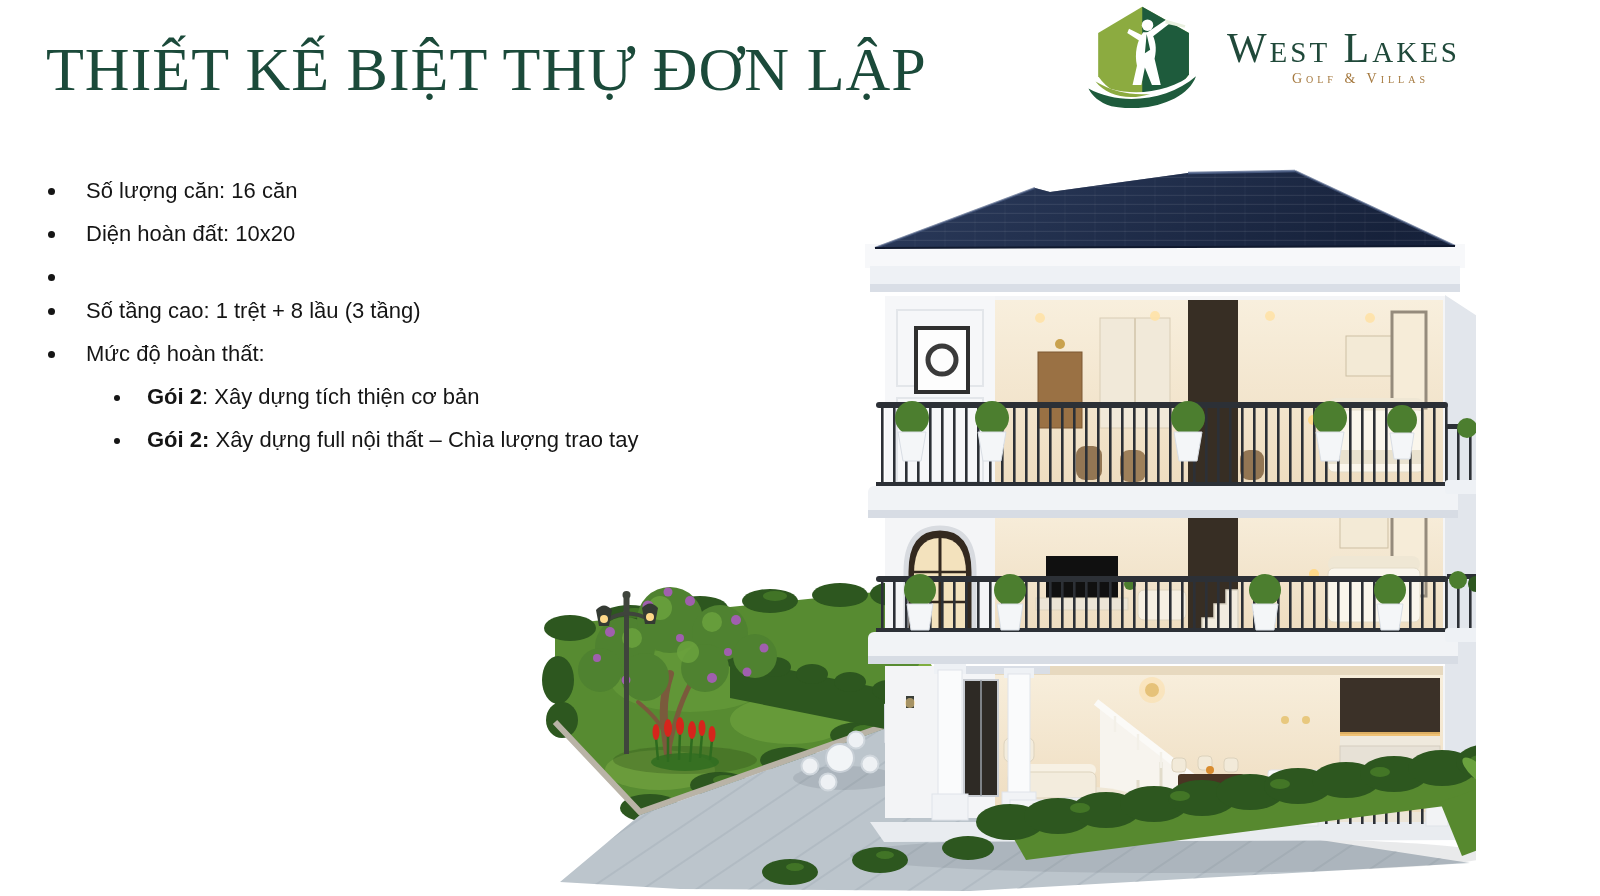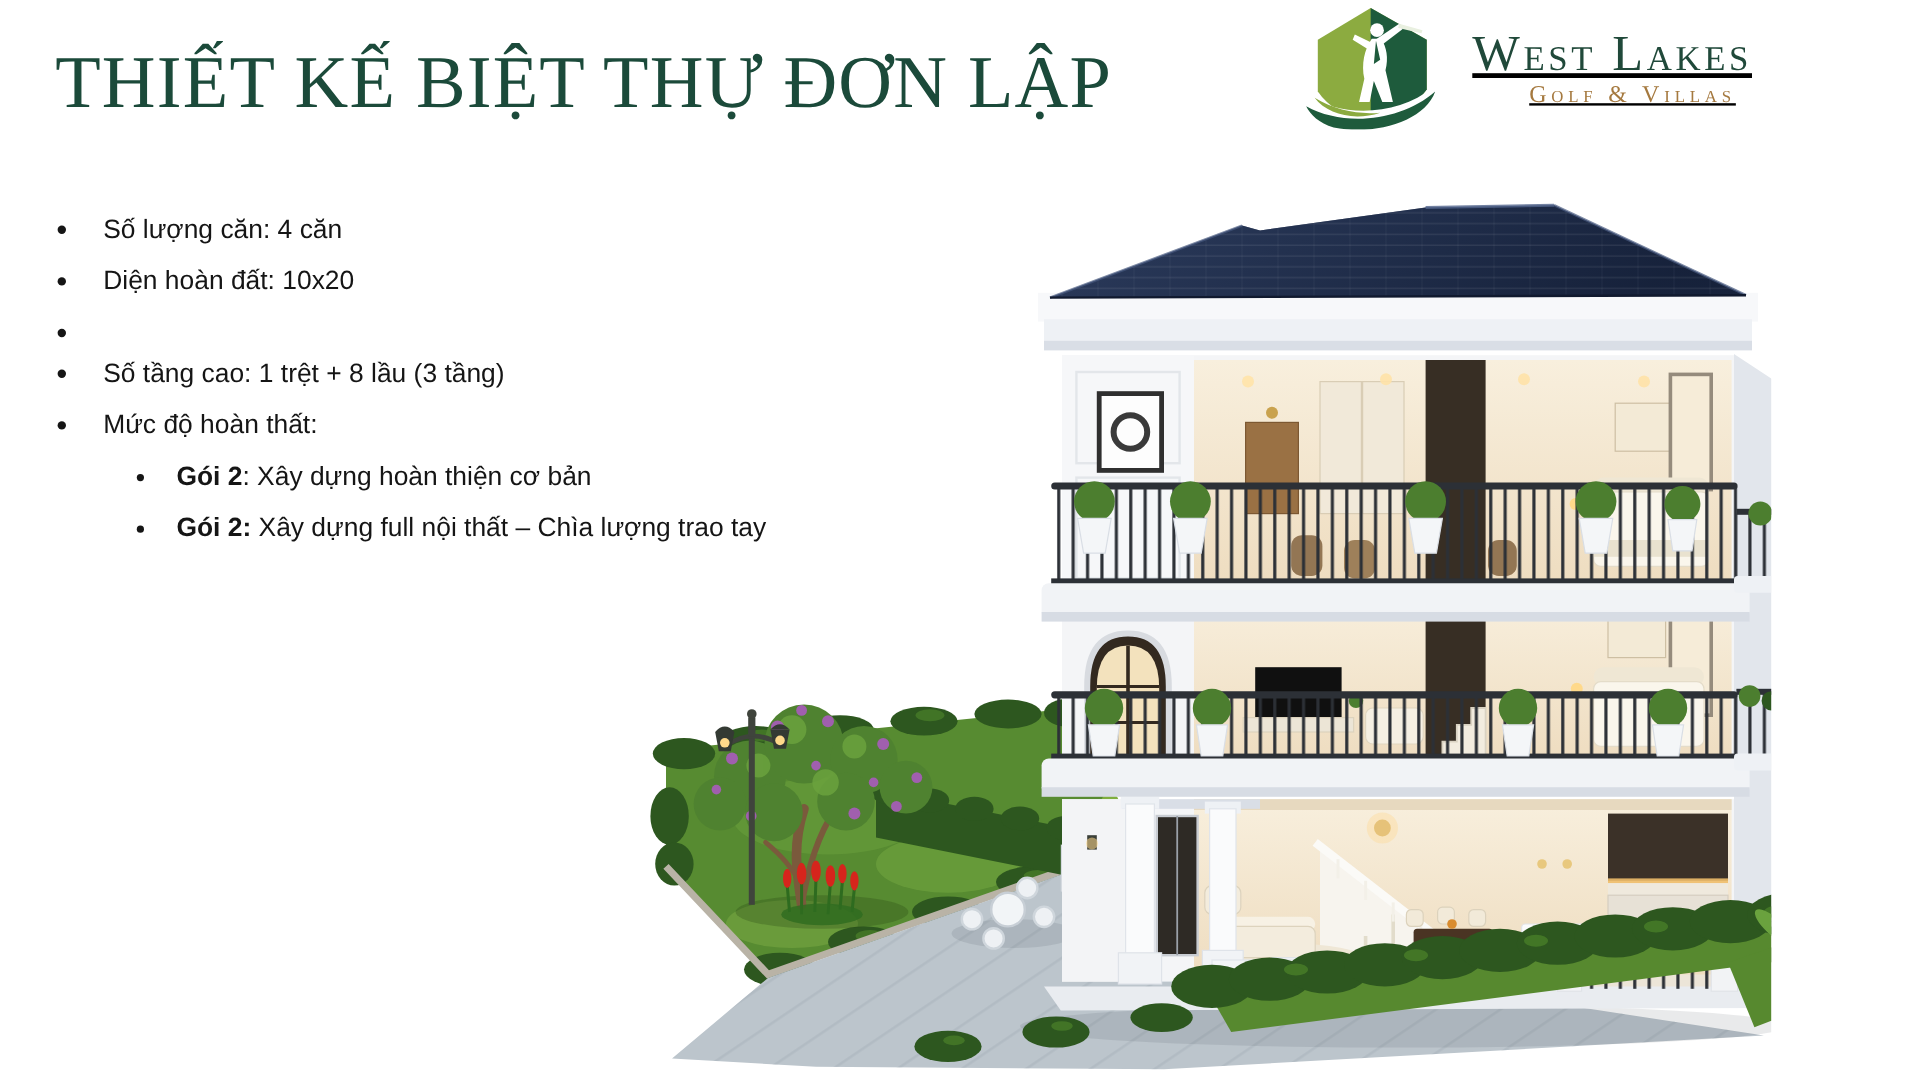--- a/index.html
+++ b/index.html
@@ -3,27 +3,27 @@
 <meta charset="utf-8">
 <style>
   html,body{margin:0;padding:0;background:#ffffff;}
   .slide{position:relative;width:1476px;height:896px;background:#ffffff;overflow:hidden;
          font-family:"Liberation Sans","DejaVu Sans",sans-serif;}
   
   .page-title{position:absolute;left:46px;top:34px;margin:0;
     font-family:"Liberation Serif","DejaVu Serif",serif;font-weight:400;
     font-size:62px;letter-spacing:1px;color:#1b4a3a;white-space:nowrap;}
   
-  .logo{position:absolute;top:4px;right:16px;display:flex;align-items:center;gap:24px;text-decoration:underline;}
+  .logo{position:absolute;top:4px;right:16px;display:flex;align-items:center;gap:24px;}
   .logo-mark{width:118px;height:104px;flex:none;}
   .logo-text{display:flex;flex-direction:column;align-items:center;}
   .logo-line1{font-family:"Liberation Serif","DejaVu Serif",serif;font-variant:small-caps;
     font-size:42px;letter-spacing:3px;color:#20493a;line-height:1.05;white-space:nowrap;}
   .logo-line2{font-family:"Liberation Serif","DejaVu Serif",serif;font-variant:small-caps;
-    font-size:20px;letter-spacing:4px;color:#a5793f;line-height:1;margin-top:2px;
+    font-size:14px;letter-spacing:4px;color:#a5793f;line-height:1;margin-top:2px;
     align-self:center;padding-left:34px;white-space:nowrap;text-align:right;}
   
   .specs{position:absolute;left:48px;top:178px;width:720px;}
   .spec-row{display:flex;align-items:flex-start;margin-bottom:17px;
     font-size:22px;line-height:1.18;color:#151515;}
   .spec-row .dot{width:7px;height:7px;border-radius:50%;background:#151515;
     margin:10px 31px 0 0;flex:none;}
   .spec-row.sub{padding-left:66px;}
   .spec-row.sub .dot{width:6px;height:6px;margin:11px 27px 0 0;}
   .spec-row b{font-weight:bold;}
@@ -60,40 +60,40 @@
     </svg>
     <div class="logo-text">
       <div class="logo-line1">West Lakes</div>
       <div class="logo-line2">Golf &amp; Villas</div>
     </div>
   </div>
 
   <div class="specs">
     <div class="spec-row">
       <span class="dot"></span>
-      <span>Số lượng căn: 4 căn</span>
+      <span>Số lượng căn: 16 căn</span>
     </div>
     <div class="spec-row">
       <span class="dot"></span>
       <span>Diện hoàn đất: 10x20</span>
     </div>
     <div class="spec-row">
       <span class="dot"></span>
     </div>
     <div class="spec-row">
       <span class="dot"></span>
       <span>Số tầng cao: 1 trệt + 8 lầu (3 tầng)</span>
     </div>
     <div class="spec-row">
       <span class="dot"></span>
       <span>Mức độ hoàn thất:</span>
     </div>
     <div class="spec-row sub">
       <span class="dot"></span>
-      <span><b>Gói 2</b><span>: Xây dựng hoàn thiện cơ bản</span></span>
+      <span><b>Gói 2</b><span>: Xây dựng tích thiện cơ bản</span></span>
     </div>
     <div class="spec-row sub">
       <span class="dot"></span>
       <span><b>Gói 2:</b><span> Xây dựng full nội thất – Chìa lượng trao tay</span></span>
     </div>
   </div>
 
   <div class="villa">
     <svg viewBox="0 0 1020 733">
       <defs>

